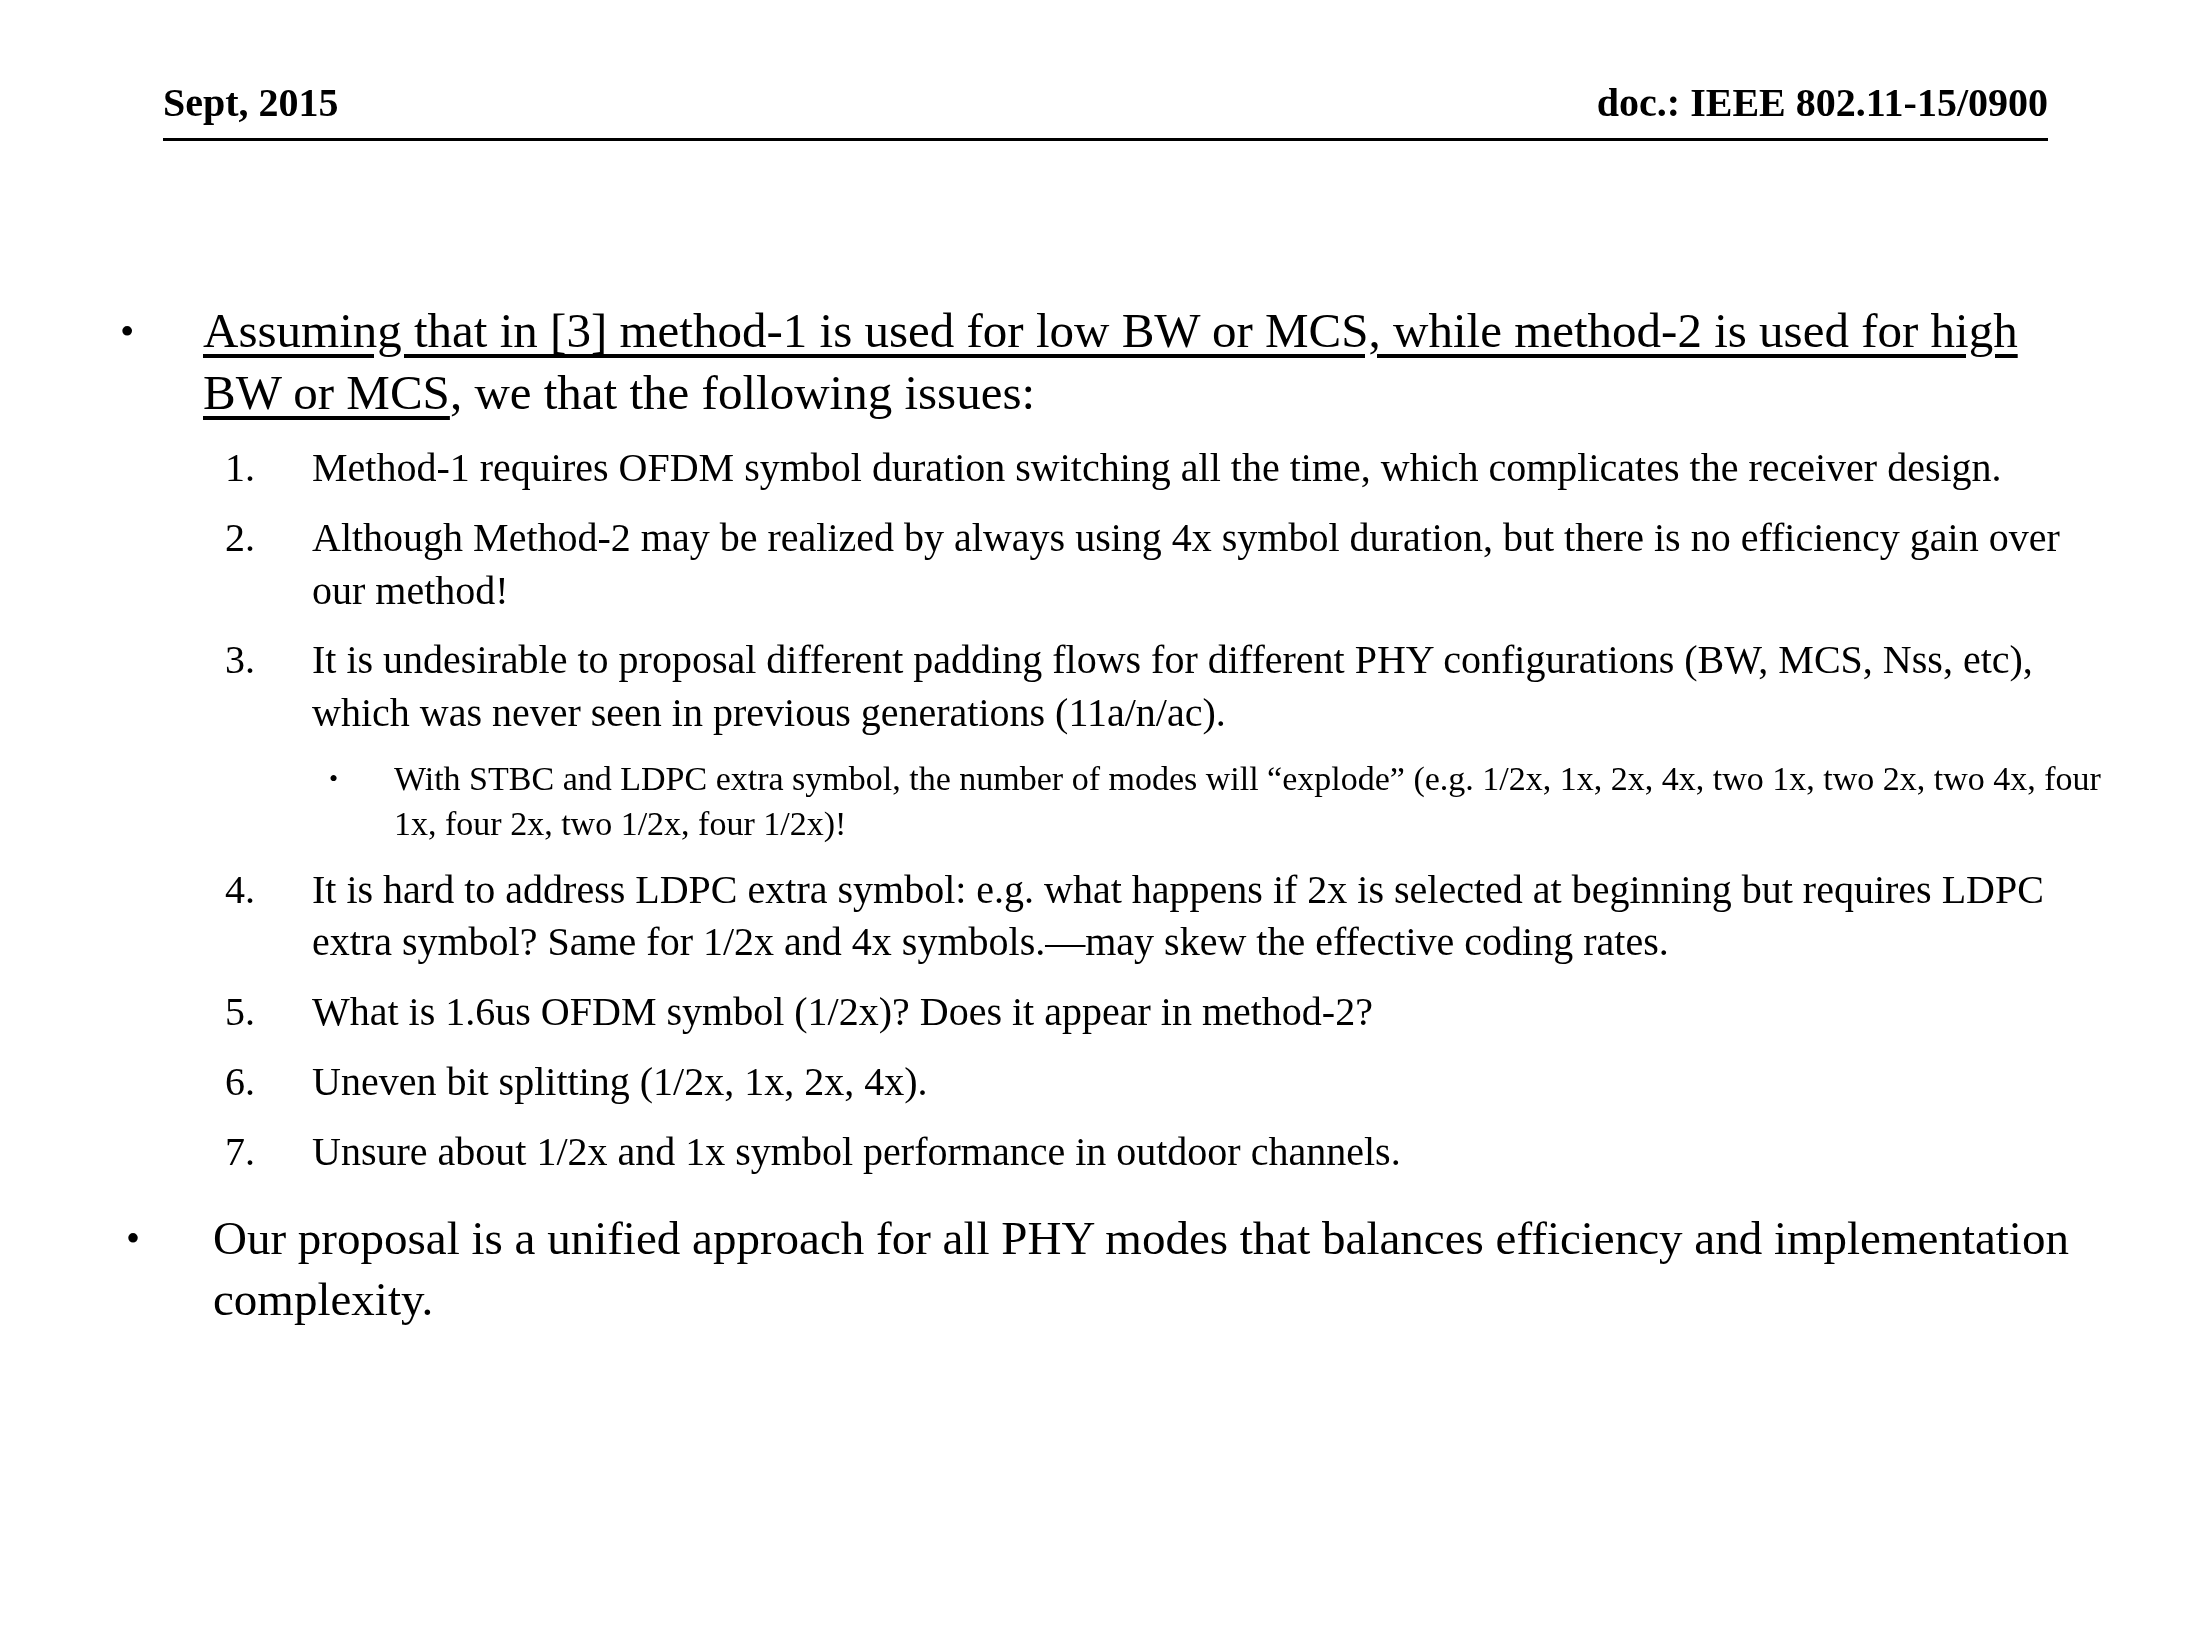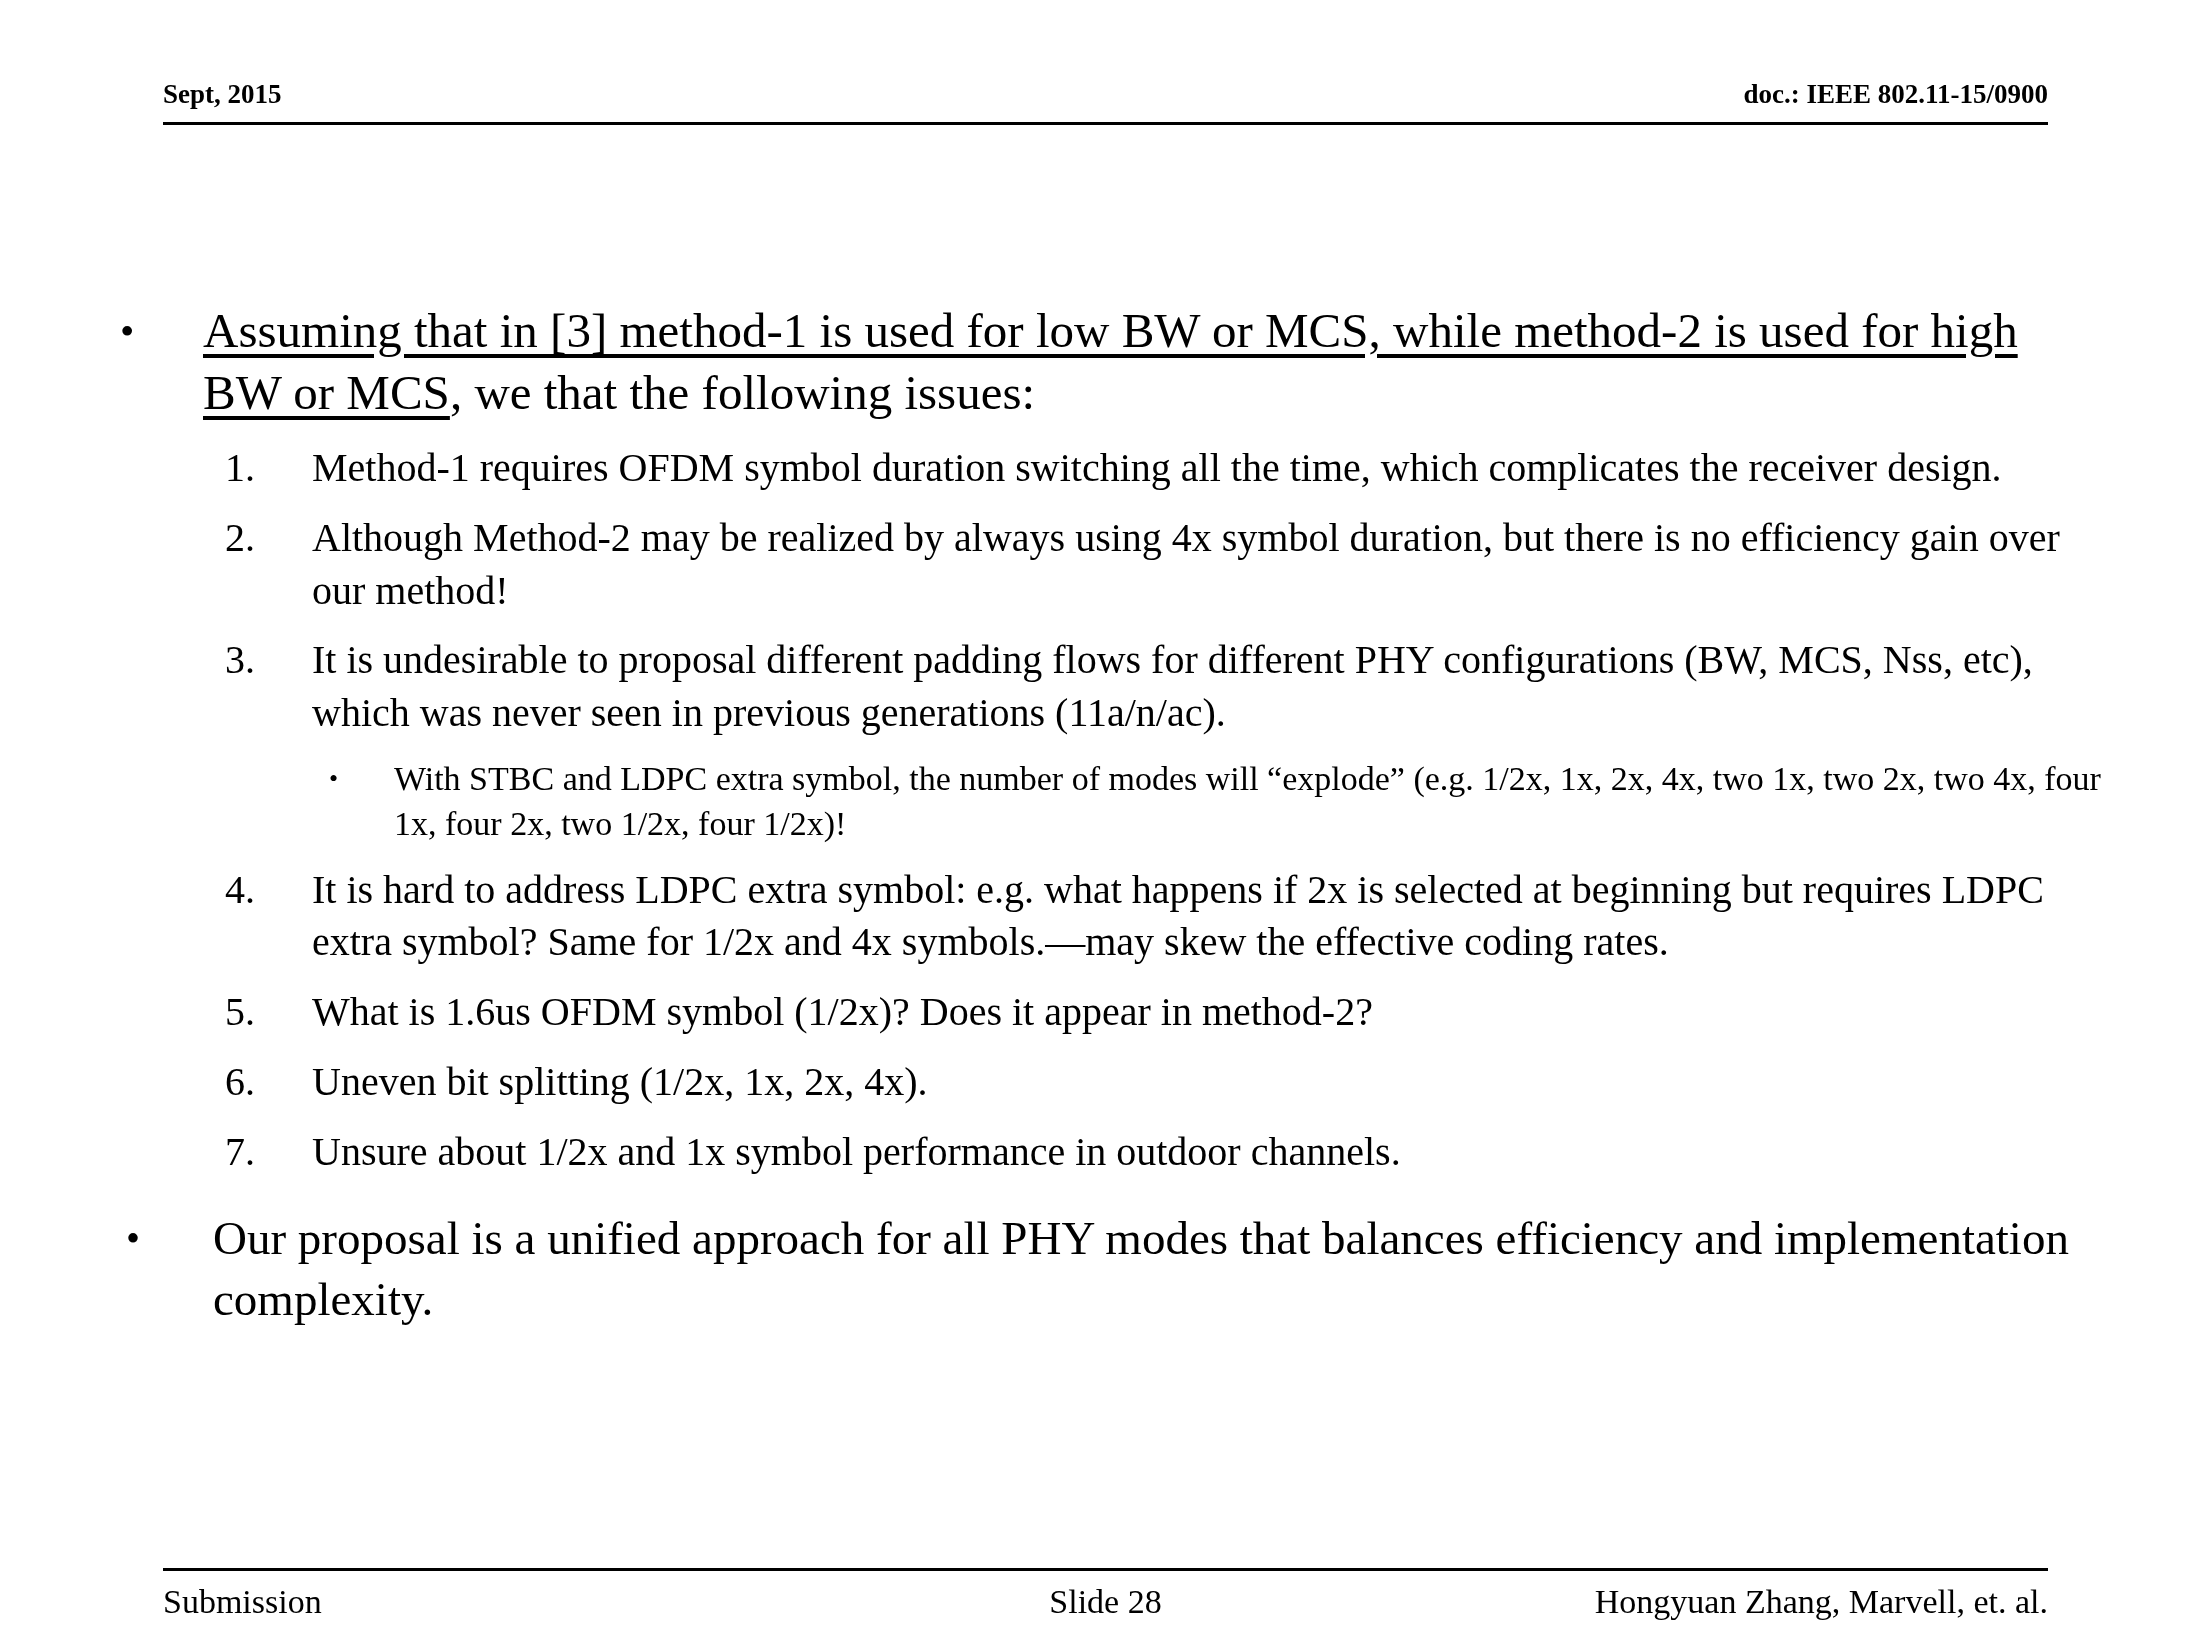--- a/index.html
+++ b/index.html
@@ -20,21 +20,21 @@
   }
   
   .header {
     position: absolute;
     top: 79px;
     left: 163px;
     right: 155px;
     display: flex;
     justify-content: space-between;
     align-items: baseline;
-    font-size: 27px;
+    font-size: 40px;
     font-weight: bold;
     border-bottom: 3.4px solid #000000;
     padding-bottom: 12px;
   }
   
   .title {
     position: absolute;
     top: 163px;
     left: 0;
     width: 100%;
@@ -152,20 +152,15 @@
       <div class="text">Unsure about 1/2x and 1x symbol performance in outdoor channels.</div>
     </div>
 
     <div class="row b2">
       <span class="marker">•</span>
       <div class="text">Our proposal is a unified approach for all PHY modes that balances efficiency and implementation complexity.</div>
     </div>
 
   </div>
 
-  <div class="footer">
-    <span class="f-left">Submission</span>
-    <span class="f-center">Slide 28</span>
-    <span class="f-right">Hongyuan Zhang,  Marvell, et. al.</span>
-  </div>
 
 </div>
 
 
 </body></html>

